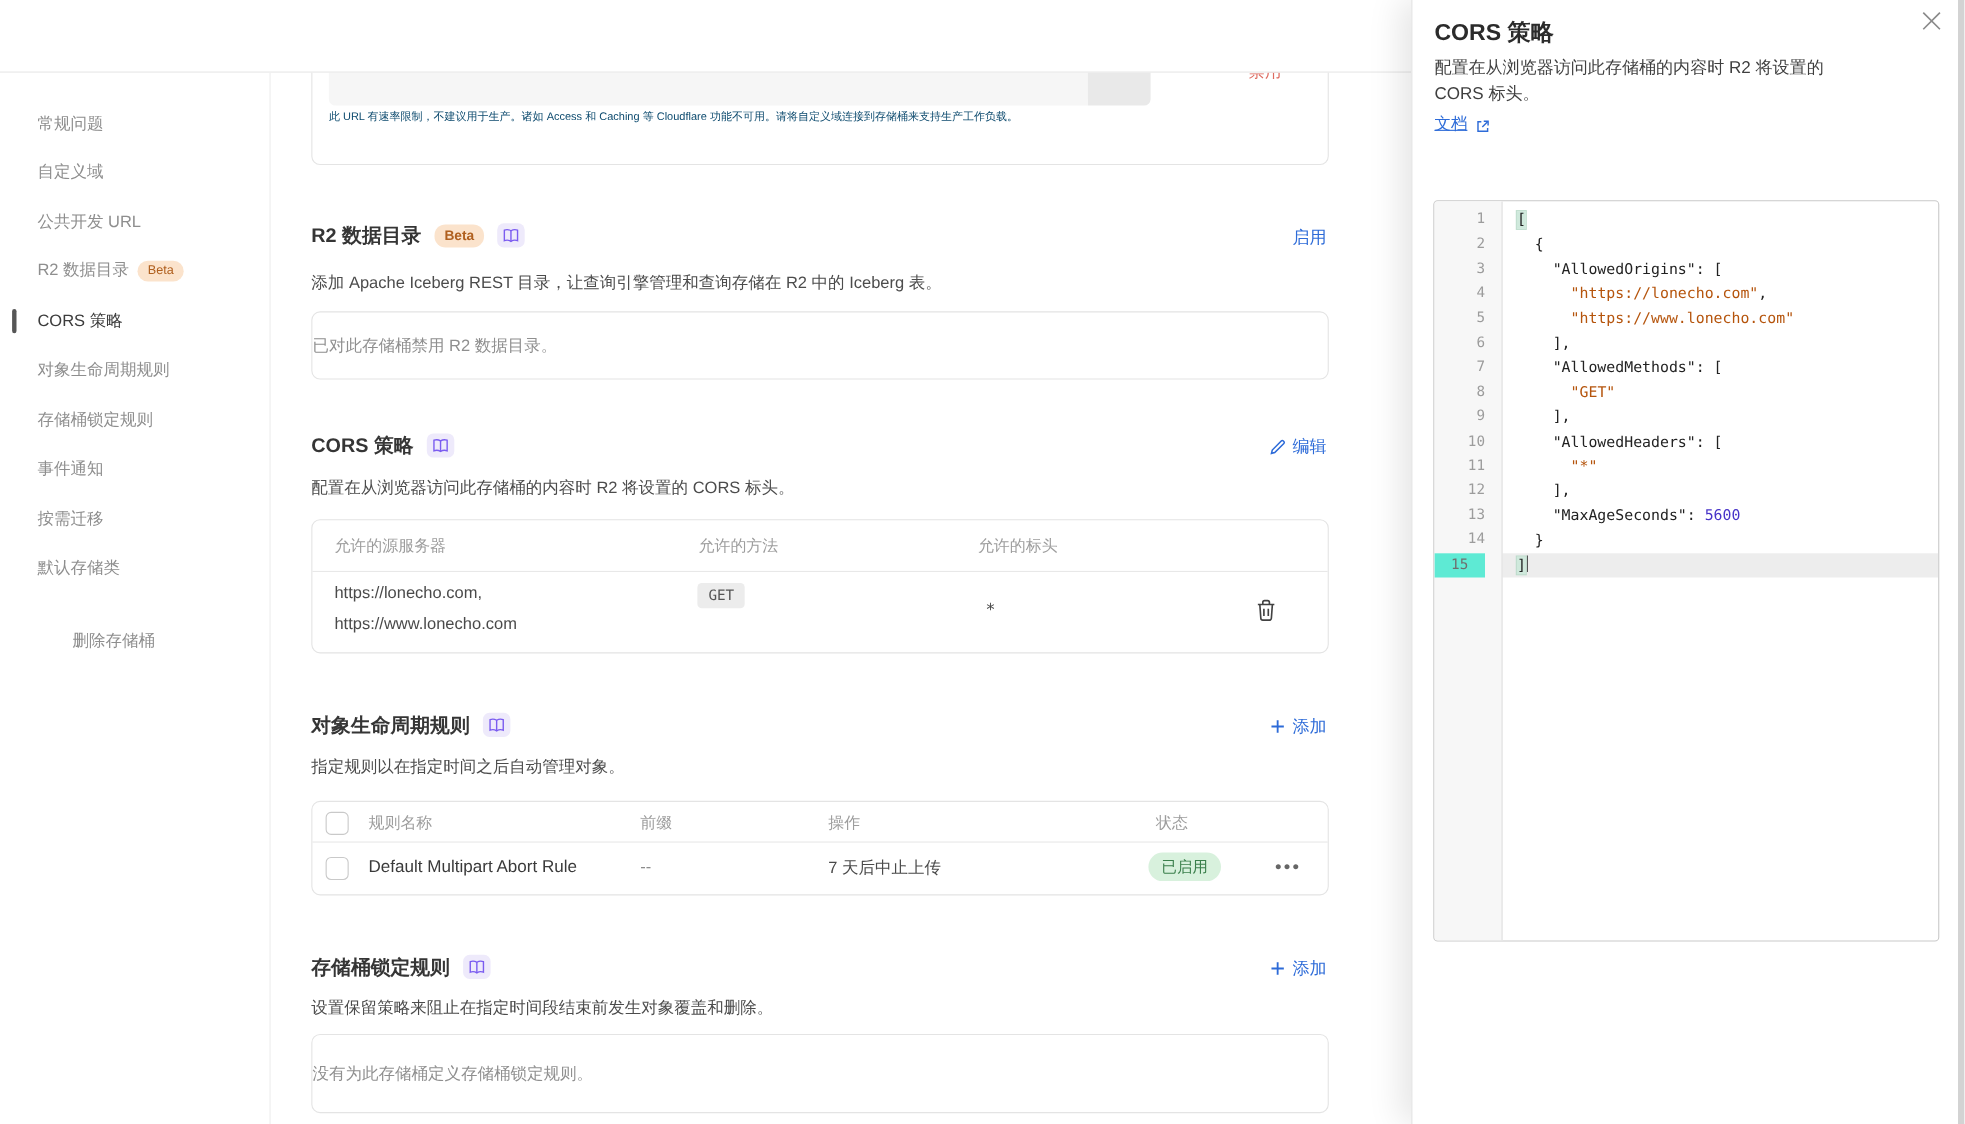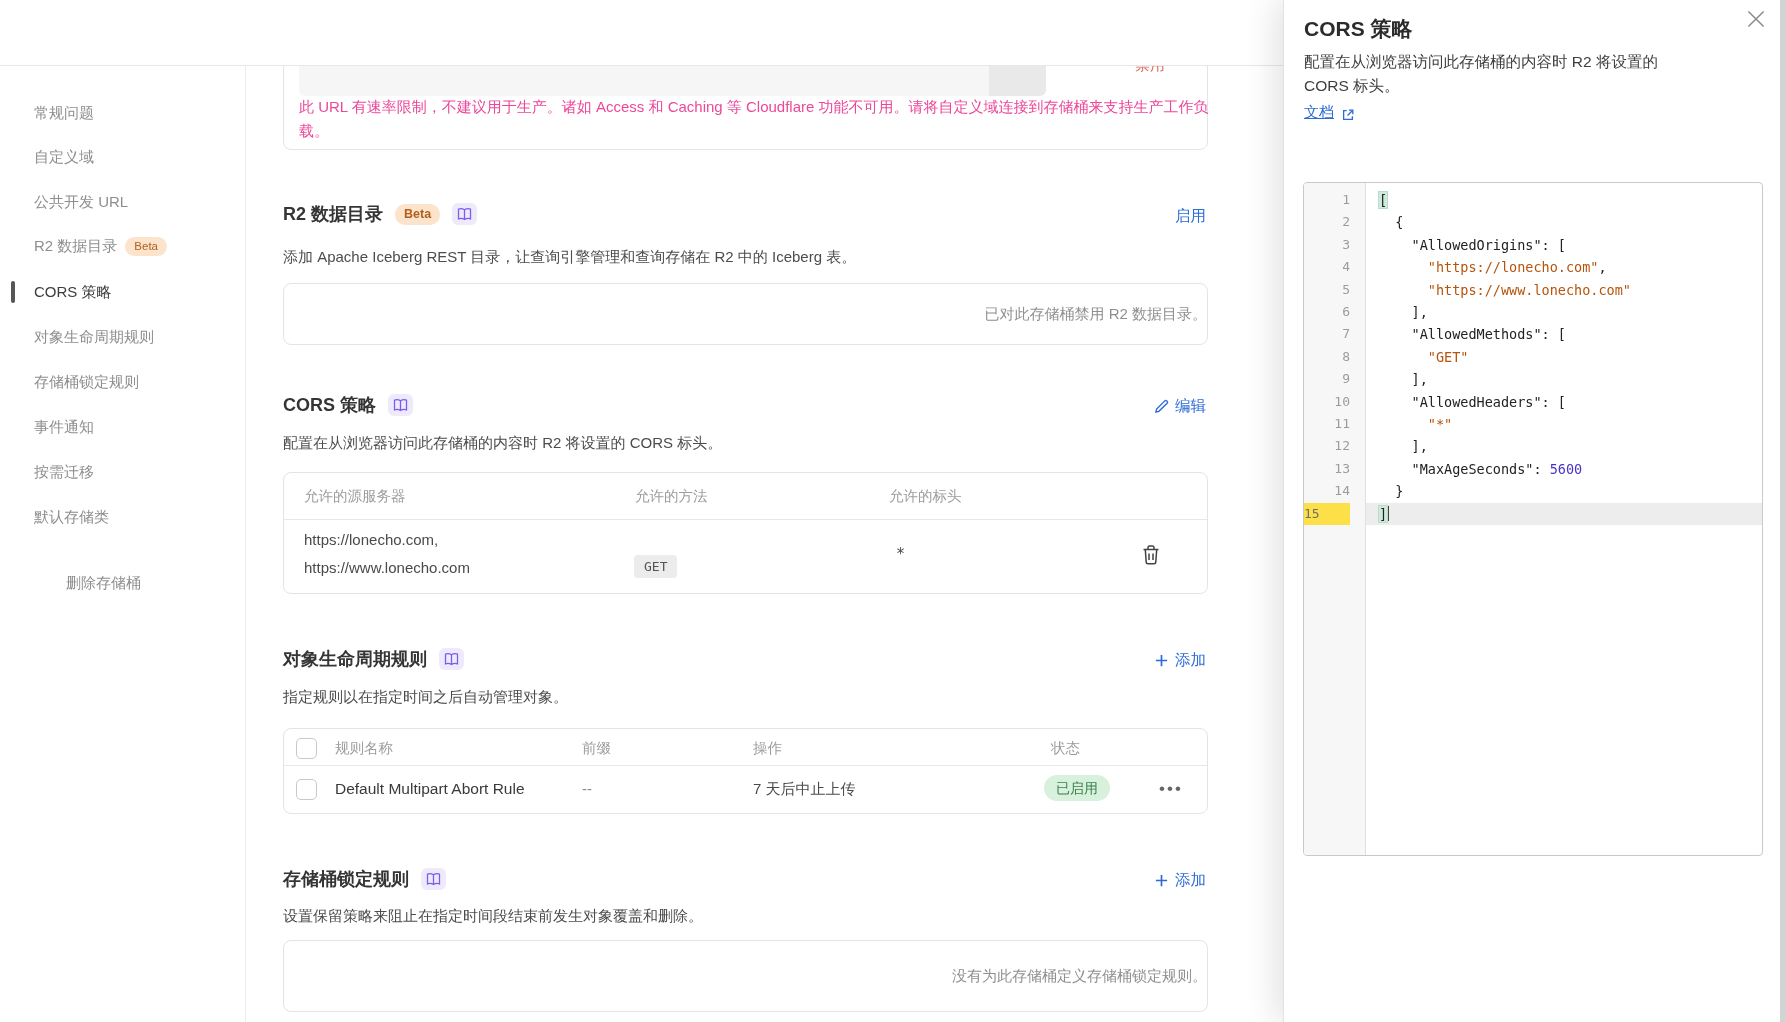--- a/index.html
+++ b/index.html
@@ -21,21 +21,21 @@
   .sidebar-item.active{color:#3c3c3c;}
   .active-bar{left:11px;width:4px;height:22px;background:#565656;border-radius:2px;z-index:3;}
   .pill-beta{display:inline-block;background:#fbe3cc;color:#b0601f;border-radius:10px;font-size:11.5px;line-height:19px;height:19px;padding:0 9px;}
 
   
   .card{background:#fff;border:1px solid #e4e4e4;border-radius:8px;z-index:1;}
   .section-title{font-size:18px;font-weight:bold;color:#353535;white-space:nowrap;display:flex;align-items:center;gap:12px;z-index:1;}
   .section-desc{font-size:15px;color:#4c4c4c;white-space:nowrap;z-index:1;}
   .doc-badge{display:inline-flex;align-items:center;justify-content:center;width:25px;height:22px;background:#eeeafb;border-radius:6px;}
   .link-blue{color:#2d6bd8;font-size:15.5px;text-decoration:none;display:inline-flex;align-items:center;gap:6px;cursor:pointer;white-space:nowrap;z-index:4;}
-  .empty-card-text{width:100%;text-align:right;color:#8f8f8f;font-size:15px;}
+  .empty-card-text{width:100%;text-align:left;color:#8f8f8f;font-size:15px;}
   .th{font-size:14.5px;color:#9d9d9d;white-space:nowrap;}
   .td{font-size:15px;color:#4a4a4a;white-space:nowrap;}
   .chip{display:inline-block;background:#ececec;border-radius:4px;font-family:"DejaVu Sans Mono","Liberation Mono",monospace;font-size:13px;color:#555;padding:4px 10px;}
   .badge-green{display:inline-block;background:#d8f1dd;color:#3a7f4b;font-size:14px;border-radius:13px;padding:4px 12px;line-height:18px;}
   .checkbox{width:19px;height:19px;border:1.6px solid #c9c9c9;border-radius:5px;background:#fff;cursor:pointer;}
   .disable-link{color:#dd6a5f;font-size:15px;z-index:1;cursor:pointer;}
   .menu-dots{font-size:17px;color:#666;letter-spacing:2px;cursor:pointer;}
 
   
   .panel{left:1283px;top:0;width:503px;height:1022px;background:#ffffff;border-left:1px solid #e2e2e2;box-shadow:-10px 0 28px rgba(0,0,0,.10);z-index:100;}
@@ -57,21 +57,21 @@
 
   svg{display:block;}
 </style>
 </head>
 <body>
 
 <div class="abs card" style="left:283px;top:-62px;width:923px;height:210px;"></div>
 <div class="abs" style="left:299px;top:50px;width:690px;height:46px;background:#f6f6f6;border-radius:6px 0 0 6px;z-index:1;"></div>
 <div class="abs" style="left:989px;top:50px;width:57px;height:46px;background:#e9e9e9;border-radius:0 6px 6px 0;z-index:1;"></div>
 <div class="abs disable-link" style="left:1135px;top:56px;">禁用</div>
-<div class="abs" style="left:299px;top:95px;width:912px;font-size:15px;color:#ec4899;line-height:24px;z-index:1;">此 URL 有速率限制，不建议用于生产。诸如 Access 和 Caching 等 Cloudflare 功能不可用。请将自定义域连接到存储桶来支持生产工作负载。</div>
+<div class="abs" style="left:299px;top:95px;width:912px;font-size:10px;color:#0c4a6e;line-height:24px;z-index:1;">此 URL 有速率限制，不建议用于生产。诸如 Access 和 Caching 等 Cloudflare 功能不可用。请将自定义域连接到存储桶来支持生产工作负载。</div>
 
 <div class="abs top-bar"></div>
 <div class="abs side-divider"></div>
 
 <div id="sidebar">
     <div class="abs sidebar-item" style="top: 102px;">
       <span>常规问题</span>
     </div>
     <div class="abs sidebar-item" style="top: 146px;">
       <span>自定义域</span>
@@ -144,21 +144,21 @@
 
 <div class="abs card" style="left:283px;top:472px;width:923px;height:120px;">
   <div style="position:absolute;left:0;top:0;width:100%;height:46px;border-bottom:1px solid #e8e8e8;">
     <span class="abs th" style="left:20px;top:14px;">允许的源服务器</span>
     <span class="abs th" style="left:351px;top:14px;">允许的方法</span>
     <span class="abs th" style="left:605px;top:14px;">允许的标头</span>
   </div>
   <div>
     <span class="abs td" style="left:20px;top:58px;">https://lonecho.com,</span>
     <span class="abs td" style="left:20px;top:86px;">https://www.lonecho.com</span>
-    <span class="abs chip" style="left:350px;top:82px;">GET</span>
+    <span class="abs chip" style="left:350px;top:57px;">GET</span>
     <span class="abs td" style="left:612px;top:72px;font-family:'DejaVu Sans Mono','Liberation Mono',monospace;">*</span>
     <span class="abs" style="left:857px;top:71px;cursor:pointer;">
       <svg width="20" height="22" viewBox="0 0 20 22" fill="none" stroke="#424242" stroke-width="1.5">
           <path d="M2.5 5.5h15"></path>
           <path d="M7 5.5V3.6A1.6 1.6 0 018.6 2h2.8A1.6 1.6 0 0113 3.6v1.9"></path>
           <path d="M4.3 5.5l.9 12.6A1.8 1.8 0 007 19.8h6a1.8 1.8 0 001.8-1.7l.9-12.6"></path>
           <path d="M8 9.5v6.5M12 9.5v6.5"></path>
         </svg>
     </span>
   </div>
@@ -245,21 +245,21 @@
         <div class="num" style="top: 95.6px;">5</div>
         <div class="num" style="top: 118px;">6</div>
         <div class="num" style="top: 140.4px;">7</div>
         <div class="num" style="top: 162.8px;">8</div>
         <div class="num" style="top: 185.2px;">9</div>
         <div class="num" style="top: 207.6px;">10</div>
         <div class="num" style="top: 230px;">11</div>
         <div class="num" style="top: 252.4px;">12</div>
         <div class="num" style="top: 274.8px;">13</div>
         <div class="num" style="top: 297.2px;">14</div>
-        <div class="num" style="top: 319.6px; color: rgb(111, 111, 111); background: #fde047; left: 0px; width: 46px; text-align: left;">15</div>
+        <div class="num" style="top: 319.6px; color: rgb(111, 111, 111); background: #5eead4; left: 0px; width: 46px; text-align: center;">15</div>
       </div>
     <div id="code-area" style="position:absolute;left:0;top:0;right:0;bottom:0;">
         <div class="code-line" style="top: 6px;"><span class="hl">[</span></div>
         <div class="code-line" style="top: 28.4px;"><span>  {</span></div>
         <div class="code-line" style="top: 50.8px;"><span>    "AllowedOrigins": [</span></div>
         <div class="code-line" style="top: 73.2px;"><span>      </span><span class="str">"https://lonecho.com"</span><span>,</span></div>
         <div class="code-line" style="top: 95.6px;"><span>      </span><span class="str">"https://www.lonecho.com"</span></div>
         <div class="code-line" style="top: 118px;"><span>    ],</span></div>
         <div class="code-line" style="top: 140.4px;"><span>    "AllowedMethods": [</span></div>
         <div class="code-line" style="top: 162.8px;"><span>      </span><span class="str">"GET"</span></div>

